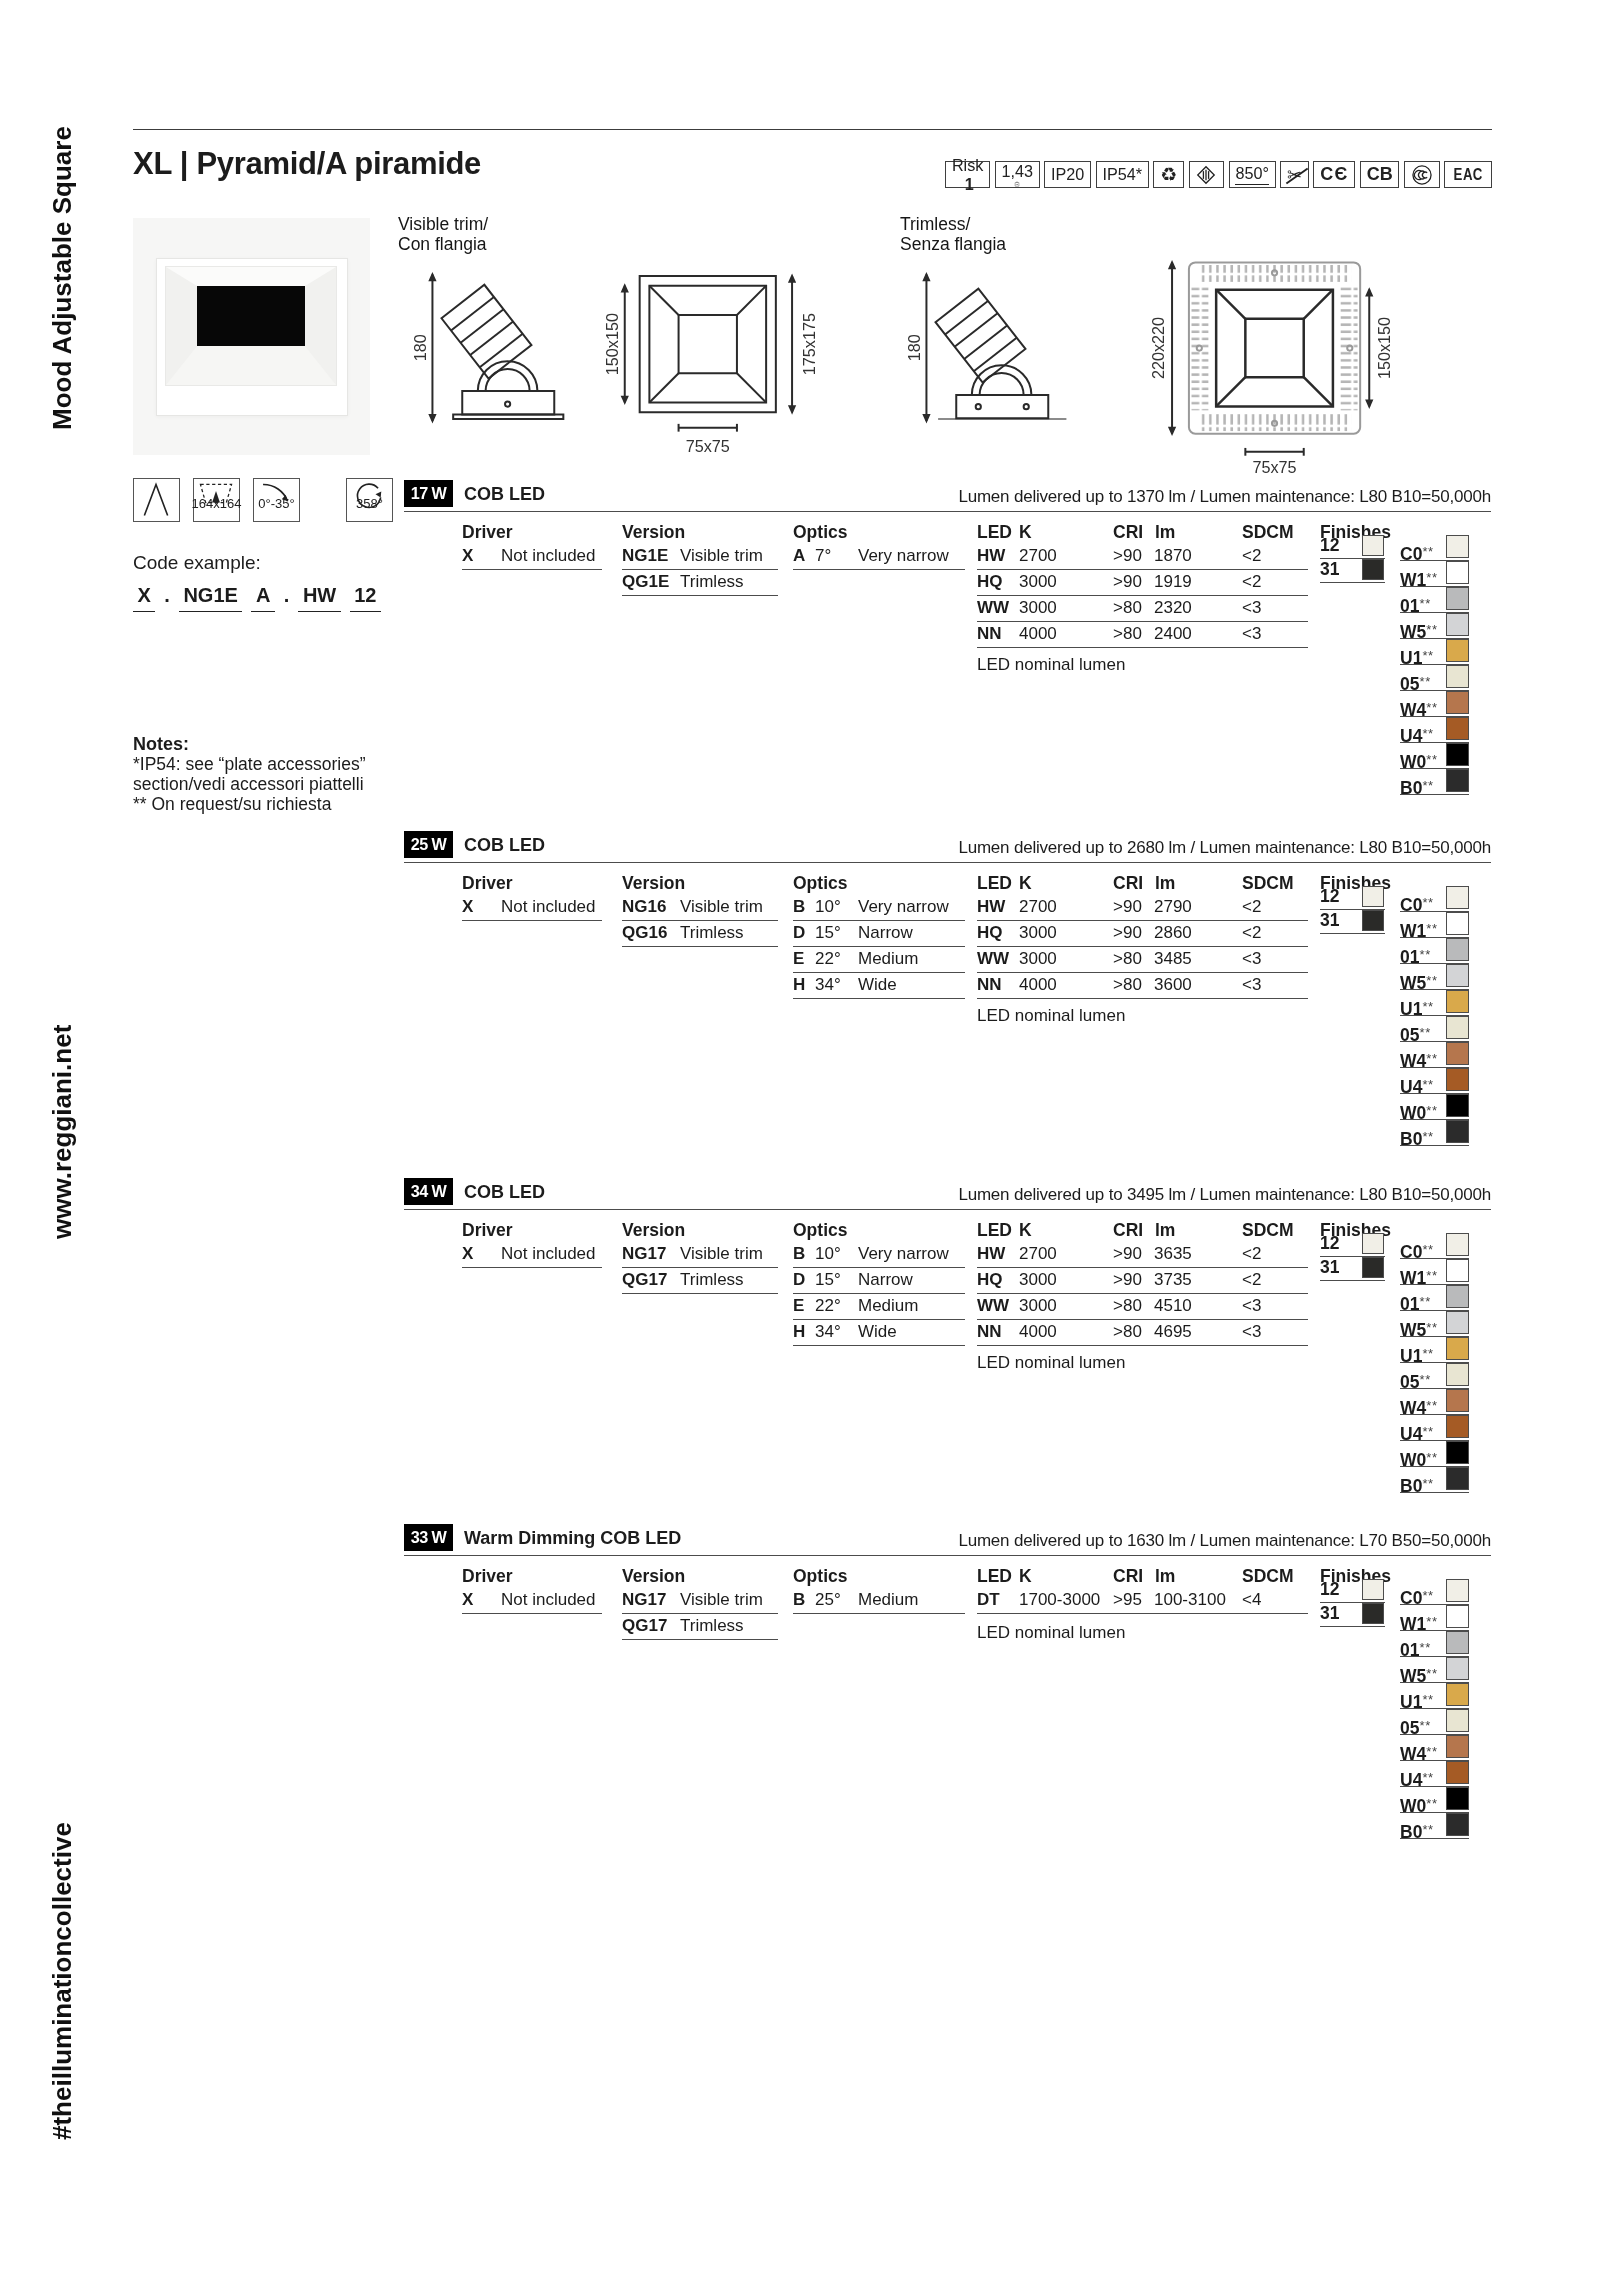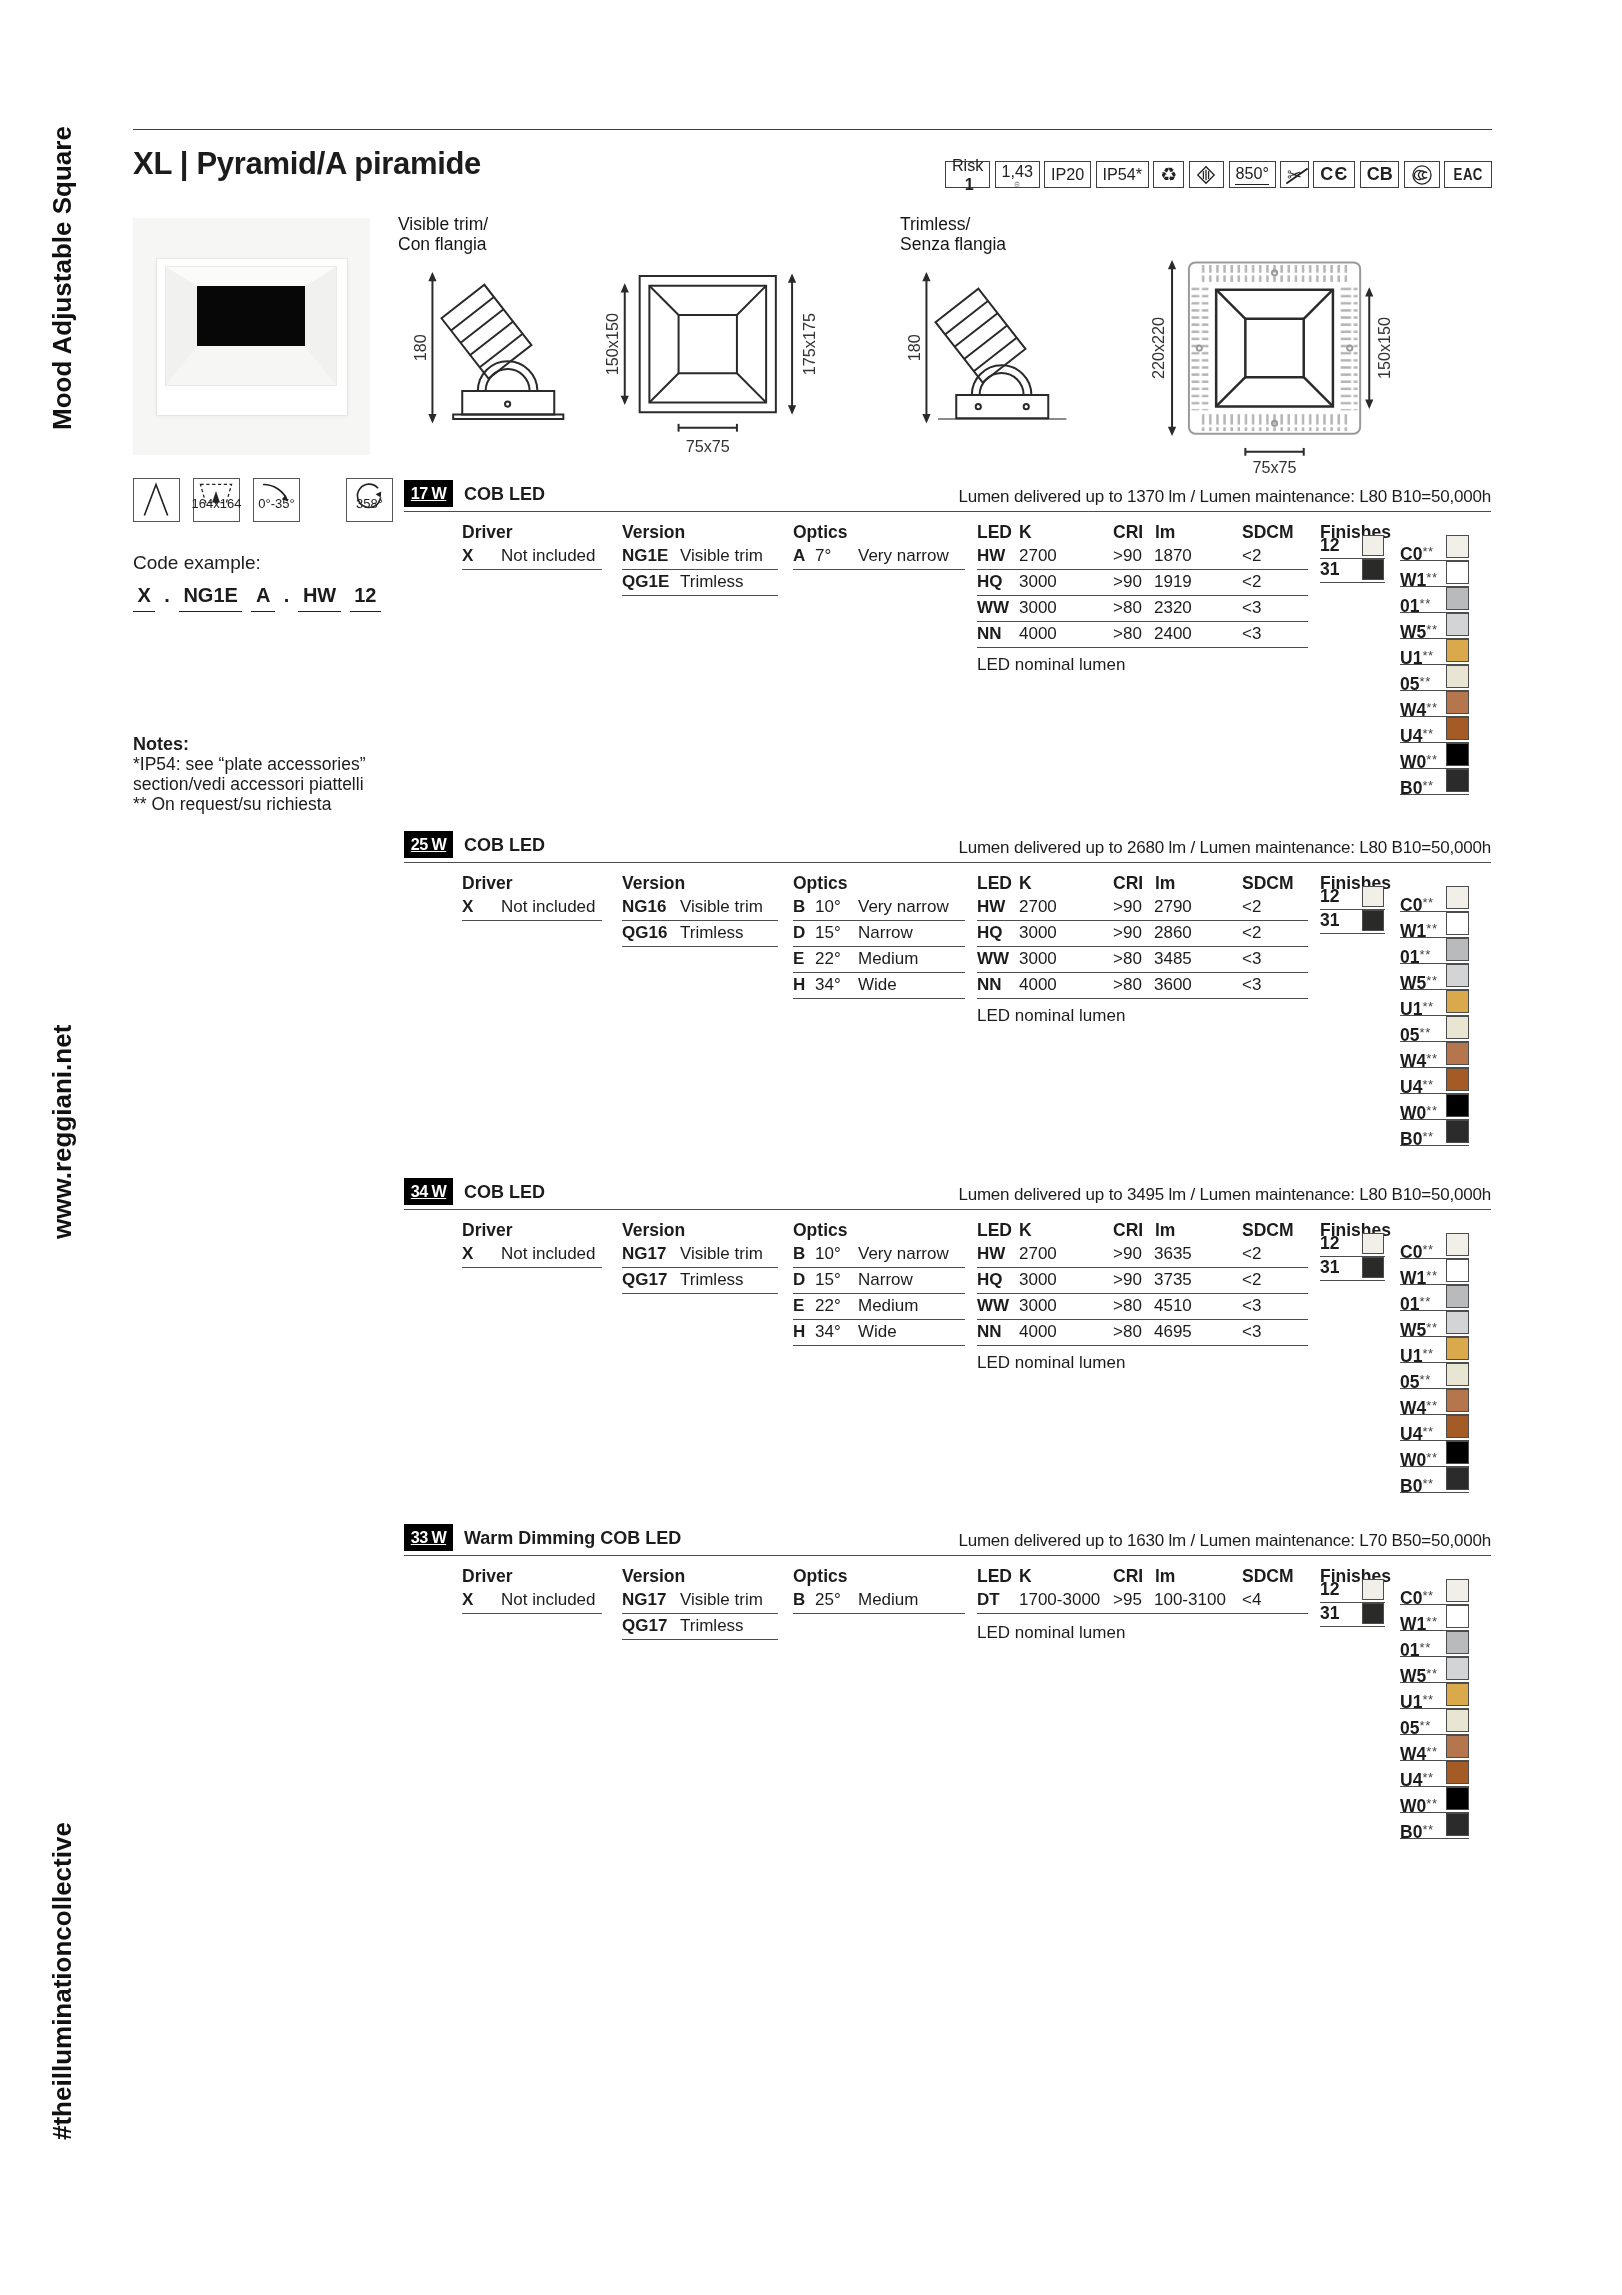--- a/index.html
+++ b/index.html
@@ -45,21 +45,21 @@
   .tokens{margin-top:10.4px;display:flex;align-items:flex-start;}
   .tok{font-weight:700;font-size:20px;padding:0 4.5px 3.9px 4.5px;border-bottom:1.9px solid #222;margin-right:9px;}
   .dot{font-weight:700;font-size:20px;margin-right:9px;}
   .infoblock{position:absolute;left:133px;top:614px;font-size:18px;line-height:20px;}
   .infoblock b{font-weight:700;}
   .notes{position:absolute;left:133px;top:734px;font-size:17.5px;line-height:20px;}
   .notes .nl{font-weight:700;font-size:18px;}
   
   .tsec{position:absolute;left:404px;width:1087px;}
   .twatt{position:absolute;left:0;top:0;width:49px;height:27px;background:#000;color:#fff;font-weight:700;
-         font-size:16.2px;display:flex;align-items:center;justify-content:center;letter-spacing:-0.6px;text-decoration:underline;}
+         font-size:16.2px;display:flex;align-items:center;justify-content:center;letter-spacing:-0.6px;}
   .ttitle{position:absolute;left:60px;top:3.9px;font-size:18px;font-weight:700;}
   .tlumen{position:absolute;right:0;top:6.5px;font-size:17px;letter-spacing:-0.2px;}
   .trule{position:absolute;left:0;top:31px;width:100%;height:1.3px;background:#4c4c4c;}
   .th{position:absolute;top:42px;font-size:17.5px;font-weight:700;}
   .hx-driver{left:58px}.hx-version{left:218px}.hx-optics{left:389px}.hx-led{left:573px}
   .hx-k{left:615px}.hx-cri{left:709px}.hx-lm{left:751px}.hx-sdcm{left:838px}.hx-fin{left:916px}
   .col{position:absolute;top:64px;}
   .col-driver{left:58px;width:140px}
   .col-version{left:218px;width:156px}
   .col-optics{left:389px;width:172px}

